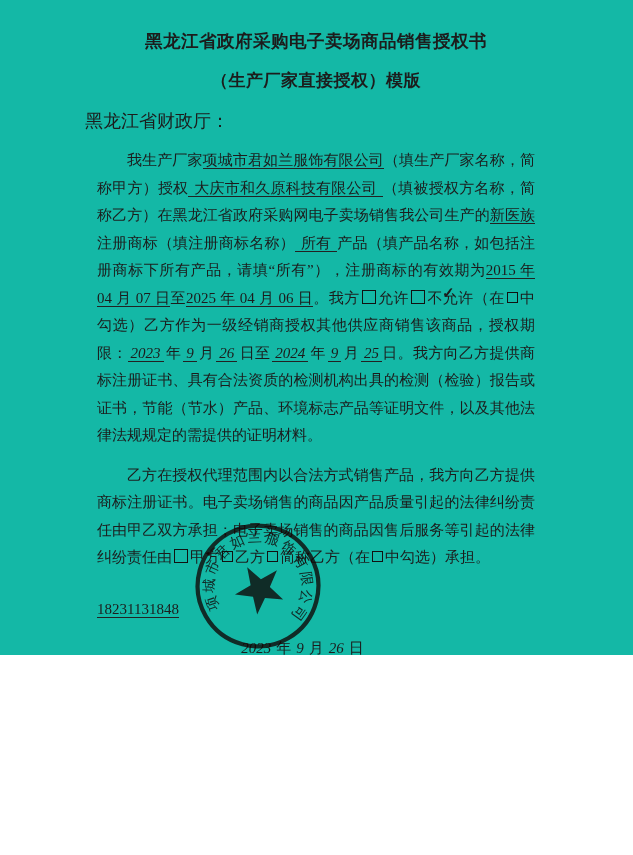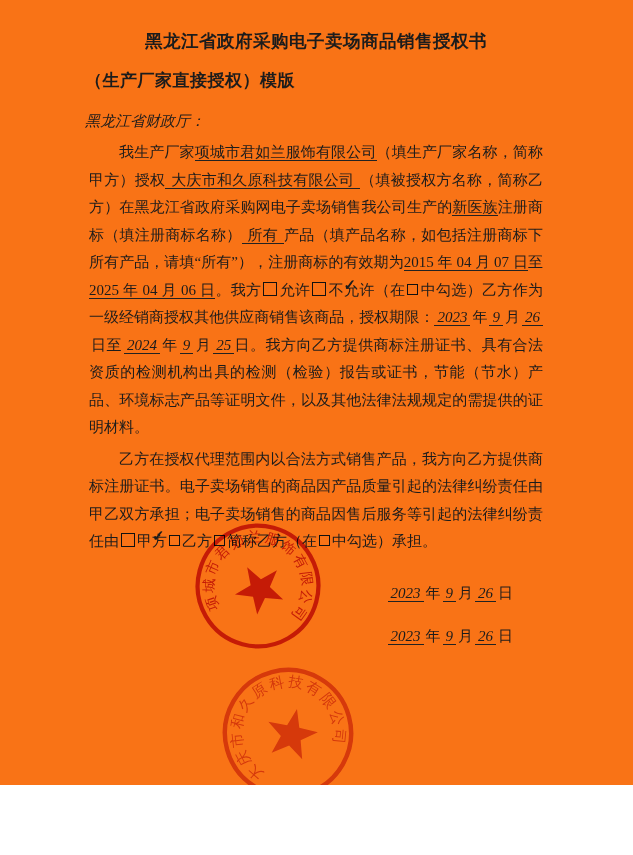--- a/index.html
+++ b/index.html
@@ -1,62 +1,63 @@
 <!DOCTYPE html>
 <html><head>
 <meta charset="utf-8">
 <style>
   html,body{margin:0;padding:0;background:#ffffff;}
   .page{
     position:relative;
-    width:633px;height:785px;
-    background:#f97316;
+    width:633px;height:655px;
+    background:#14b8a6;
     overflow:hidden;
     font-family:"Liberation Serif","DejaVu Serif",serif;
     color:#1c1c1c;
   }
   .content{position:absolute;left:85px;top:28px;width:462px;}
   .title{font-size:17.5px;font-weight:bold;text-align:center;line-height:27px;letter-spacing:.5px;}
-  .subtitle{font-size:17px;font-weight:bold;line-height:27px;margin-top:12px;letter-spacing:.5px;}
-  .salutation{font-size:15px;line-height:27px;margin-top:14px;font-style:italic;}
-  p{margin:4px;font-size:15px;line-height:27.5px;text-align:justify;}
+  .subtitle{font-size:17px;font-weight:bold;text-align:center;line-height:27px;margin-top:12px;letter-spacing:.5px;}
+  .salutation{font-size:18px;line-height:27px;margin-top:14px;}
+  p{margin:12px;font-size:15px;line-height:27.5px;text-align:justify;}
   .indent{text-indent:2em;}
   .u{border-bottom:1px solid #222;}
   .u-pad{border-bottom:1px solid #222;padding:0 6px;}
   .u-num{border-bottom:1px solid #222;padding:0 3px;font-style:italic;}
   .unit{margin:0 2px;}
   .box{display:inline-block;width:12px;height:12px;border:1.5px solid #111;vertical-align:-1px;margin:0 2px;position:relative;}
   .box .mark{position:absolute;left:0;top:-5px;font-size:15px;font-weight:bold;line-height:15px;}
   .box-s{display:inline-block;width:9px;height:9px;border:1px solid #111;vertical-align:0;margin:0 2px;}
   .blank{display:inline-block;border-bottom:1px solid #222;height:14px;vertical-align:-2px;}
   .blank-a1{width:55px;}
   .blank-a2{width:75px;}
   .blank-b1{width:16px;}
   .sig{margin-top:24px;}
   .sig-b{margin-top:16px;}
-  .dateline{text-align:right;padding-right:28px;}
+  .dateline{text-align:center;padding-right:28px;}
   .stamp{position:absolute;mix-blend-mode:multiply;pointer-events:none;}
   .stamp-a{left:192px;top:520px;transform:rotate(-30deg);opacity:.88;}
   .stamp-b{left:219px;top:664px;transform:rotate(-60deg);opacity:.72;}
 </style>
 </head>
 <body>
 
 <div class="page">
   <div class="content">
 
     <div class="title">黑龙江省政府采购电子卖场商品销售授权书</div>
     <div class="subtitle">（生产厂家直接授权）模版</div>
     <div class="salutation">黑龙江省财政厅：</div>
 
     <p class="indent"><span>我生产厂家</span><span class="u">项城市君如兰服饰有限公司</span><span>（填生产厂家名称，简称甲方）授权</span><span class="u-pad">大庆市和久原科技有限公司</span><span>（填被授权方名称，简称乙方）在黑龙江省政府采购网电子卖场销售我公司生产的</span><span class="u">新医族</span><span>注册商标（填注册商标名称）</span><span class="u-pad">所有</span><span>产品（填产品名称，如包括注册商标下所有产品，请填“所有”），注册商标的有效期为</span><span class="u">2015 年 04 月 07 日</span><span>至</span><span class="u">2025 年 04 月 06 日</span><span>。我方</span><span class="box"></span><span>允许</span><span class="box"><span class="mark">✓</span></span><span>不允许（在</span><span class="box-s"></span><span>中勾选）乙方作为一级经销商授权其他供应商销售该商品，授权期限：</span><span class="u-num">2023</span><span class="unit">年</span><span class="u-num">9</span><span class="unit">月</span><span class="u-num">26</span><span class="unit">日至</span><span class="u-num">2024</span><span class="unit">年</span><span class="u-num">9</span><span class="unit">月</span><span class="u-num">25</span><span>日。我方向乙方提供商标注册证书、具有合法资质的检测机构出具的检测（检验）报告或证书，节能（节水）产品、环境标志产品等证明文件，以及其他法律法规规定的需提供的证明材料。</span></p>
 
     <p class="indent"><span>乙方在授权代理范围内以合法方式销售产品，我方向乙方提供商标注册证书。电子卖场销售的商品因产品质量引起的法律纠纷责任由甲乙双方承担；电子卖场销售的商品因售后服务等引起的法律纠纷责任由</span><span class="box"><span class="mark">✓</span></span><span>甲方</span><span class="box-s"></span><span>乙方</span><span class="box-s"></span><span>简称乙方（在</span><span class="box-s"></span><span>中勾选）承担。</span></p>
 
     <div class="sig">
+      <p><span class="u">18231131848</span></p>
       <p class="dateline"><span class="u-num">2023</span><span class="unit">年</span><span class="u-num">9</span><span class="unit">月</span><span class="u-num">26</span><span class="unit">日</span></p>
     </div>
 
     <div class="sig sig-b">
       <p class="dateline"><span class="u-num">2023</span><span class="unit">年</span><span class="u-num">9</span><span class="unit">月</span><span class="u-num">26</span><span class="unit">日</span></p>
     </div>
 
   </div>
 
   <svg class="stamp stamp-a" width="132" height="132" viewBox="0 0 140 140">

